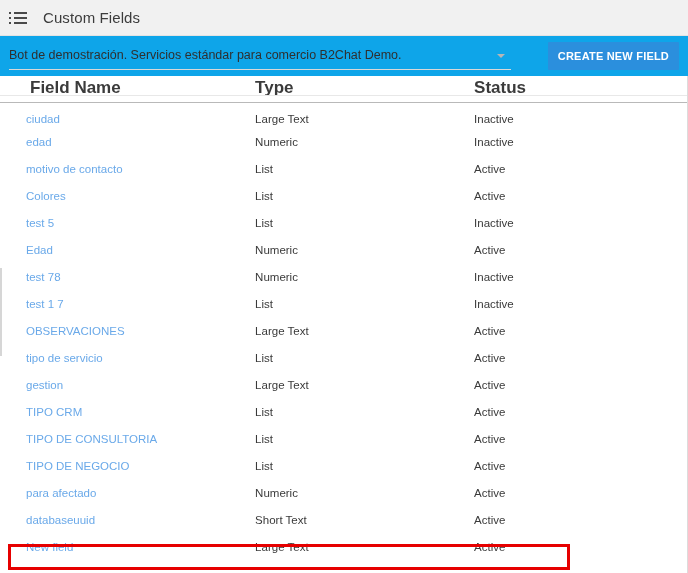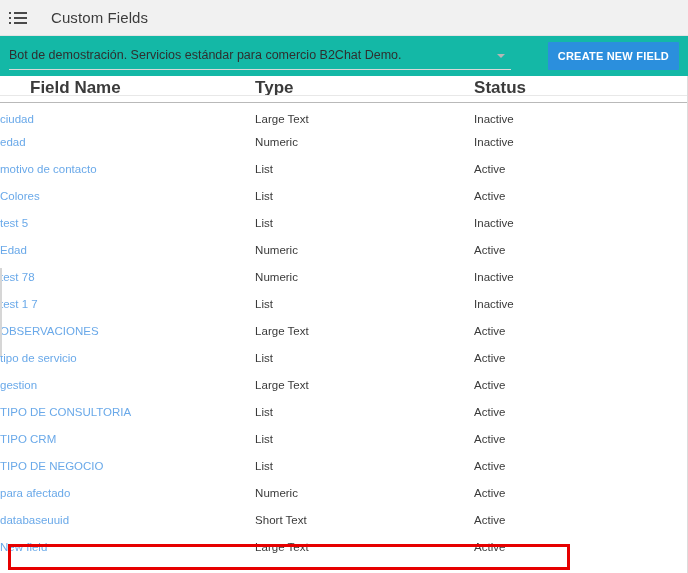--- a/index.html
+++ b/index.html
@@ -25,21 +25,20 @@
 
   
   .appbar {
     height: 36px;
     background: #f1f1f1;
     display: flex;
     align-items: center;
     padding: 0 0 0 9px;
     box-sizing: border-box;
     border-bottom: 1px solid #e3e3e3;
-    gap: 8px;
   }
   .menu-icon {
     width: 20px;
     height: 20px;
     display: flex;
     flex-direction: column;
     justify-content: center;
     gap: 3px;
     cursor: pointer;
     flex: 0 0 auto;
@@ -67,21 +66,21 @@
     white-space: nowrap;
   }
 
   
   .toolbar {
     height: 40px;
     display: flex;
     align-items: center;
     padding: 0 9px 0 9px;
     box-sizing: border-box;
-    background: #14b8a6;
+    background: #0ea5e9;
     gap: 26px;
   }
   .bot-select {
     position: relative;
     flex: 1 1 auto;
     height: 26px;
     display: flex;
     align-items: center;
     border-bottom: 1px solid #d8d8d8;
     margin-right: 11px;
@@ -157,20 +156,21 @@
     padding: 0;
     vertical-align: middle;
     border: none;
   }
   td.c-name { padding-left: 30px; }
   td.c-name a {
     color: #6aa9e9;
     text-decoration: none;
     cursor: pointer;
     font-size: 11.5px;
+    margin-left: 26px;
   }
   td.c-status {
     color: #6aa9e9;
   }
   tbody tr:first-child td { height: 22px; vertical-align: bottom; padding-bottom: 3px;}
 
   
   .head-rule {
     position: absolute;
     left: 0;
@@ -304,26 +304,26 @@
             <td class="c-name"><a>tipo de servicio</a></td>
             <td class="c-type">List</td>
             <td class="c-status">Active</td>
           </tr>
           <tr>
             <td class="c-name"><a>gestion</a></td>
             <td class="c-type">Large Text</td>
             <td class="c-status">Active</td>
           </tr>
           <tr>
+            <td class="c-name"><a>TIPO CRM</a></td>
+            <td class="c-type">List</td>
+            <td class="c-status">Active</td>
+          </tr>
+          <tr>
             <td class="c-name"><a>TIPO DE CONSULTORIA</a></td>
-            <td class="c-type">List</td>
-            <td class="c-status">Active</td>
-          </tr>
-          <tr>
-            <td class="c-name"><a>TIPO CRM</a></td>
             <td class="c-type">List</td>
             <td class="c-status">Active</td>
           </tr>
           <tr>
             <td class="c-name"><a>TIPO DE NEGOCIO</a></td>
             <td class="c-type">List</td>
             <td class="c-status">Active</td>
           </tr>
           <tr>
             <td class="c-name"><a>para afectado</a></td>

